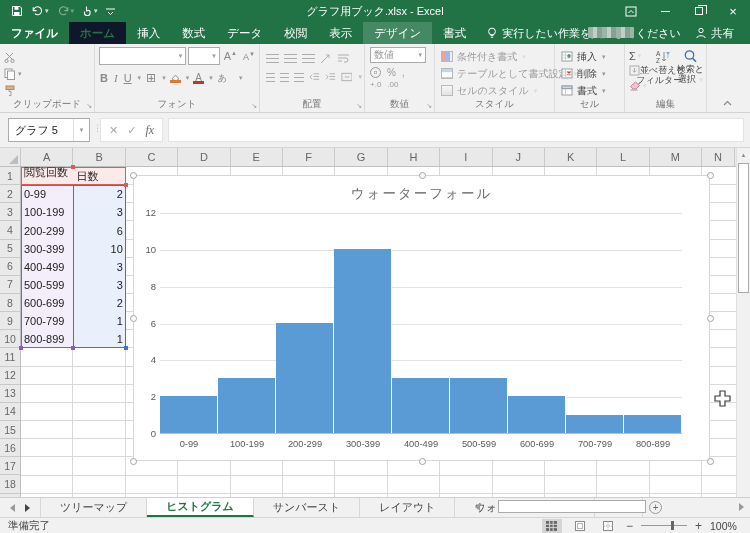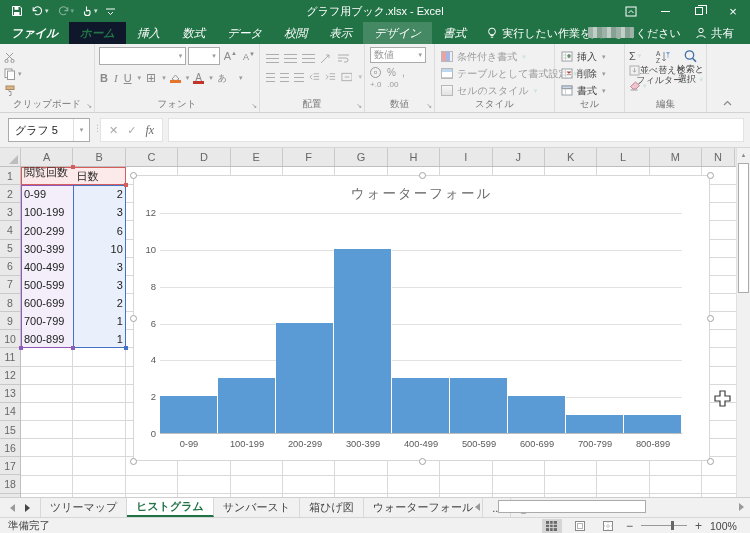--- a/index.html
+++ b/index.html
@@ -121,21 +121,21 @@
   .vscroll .arr { height:14px; display:flex; align-items:center; justify-content:center; color:#8a8a8a; font-size:6px; }
   .vthumb { position:absolute; left:1px; right:1px; top:15px; height:130px; background:#fff; border:1px solid #ABABAB; }
 
   
   .tabbar { position:absolute; left:0; top:497px; width:750px; height:20px; background:#F1F1F1; border-top:1px solid #CFCFCF; display:flex; align-items:stretch; font-size:11px; }
   .nav { display:flex; align-items:center; gap:10px; padding:0 10px 0 10px; }
   .tri { width:0; height:0; border-top:4px solid transparent; border-bottom:4px solid transparent; }
   .tri.left { border-right:5px solid #9a9a9a; }
   .tri.right { border-left:5px solid #444; }
   .stabs { display:flex; align-items:stretch; }
-  .stab { display:flex; align-items:center; padding:0 9px; color:#3f3f3f; border-right:1px solid #D8D8D8; white-space:nowrap; }
+  .stab { display:flex; align-items:center; padding:0 19px; color:#3f3f3f; border-right:1px solid #D8D8D8; white-space:nowrap; }
   .stab:first-child { border-left:1px solid #D8D8D8; }
   .stab.active { background:#fff; color:#217346; font-weight:bold; border-bottom:2px solid #217346; }
   .newsheet { width:13px; height:13px; border:1px solid #9a9a9a; border-radius:50%; color:#6a6a6a; display:flex; align-items:center; justify-content:center; font-size:10px; align-self:center; margin:0 6px; }
   .hscroll { position:absolute; right:2px; top:499px; width:278px; height:15px; display:flex; align-items:center; }
   .hthumb { height:13px; background:#fff; border:1px solid #ABABAB; width:148px; margin-left:14px; }
   .hs-arr { width:14px; display:flex; justify-content:center; }
 
   
   .statusbar { position:absolute; left:0; top:517px; width:750px; height:16px; background:#F1F1F1; border-top:1px solid #D6D6D6; display:flex; align-items:center; font-size:10.5px; color:#444; }
   .status-left { padding-left:8px; }
@@ -203,21 +203,21 @@
       <span class="win-btn">
           <span class="restore-glyph"></span>
         </span>
       <span class="win-btn">
           <span class="close-glyph">×</span>
         </span>
     </div>
   </div>
 
   <div class="tabrow">
-    <div style="display:flex;font-style:italic;">
+    <div style="display:flex;">
         <div class="rtab file">ファイル</div>
         <div class="rtab active">ホーム</div>
         <div class="rtab ">挿入</div>
         <div class="rtab ">数式</div>
         <div class="rtab ">データ</div>
         <div class="rtab ">校閲</div>
         <div class="rtab ">表示</div>
         <div class="rtab context">デザイン</div>
         <div class="rtab ">書式</div>
       </div>
@@ -604,21 +604,21 @@
 
   <div class="tabbar">
     <div class="nav">
       <span class="tri left"></span>
       <span class="tri right"></span>
     </div>
     <div class="stabs">
         <div class="stab">ツリーマップ</div>
         <div class="stab active">ヒストグラム</div>
         <div class="stab">サンバースト</div>
-        <div class="stab">箱ひげ図</div>
+        <div class="stab">レイアウト</div>
         <div class="stab">ウォーターフォール</div>
         <div class="stab">...</div>
       </div>
     <span class="newsheet">+</span>
   </div>
   <div class="hscroll">
     <span class="hs-arr">
         <span class="tri left"></span>
       </span>
     <div class="hthumb"></div>

